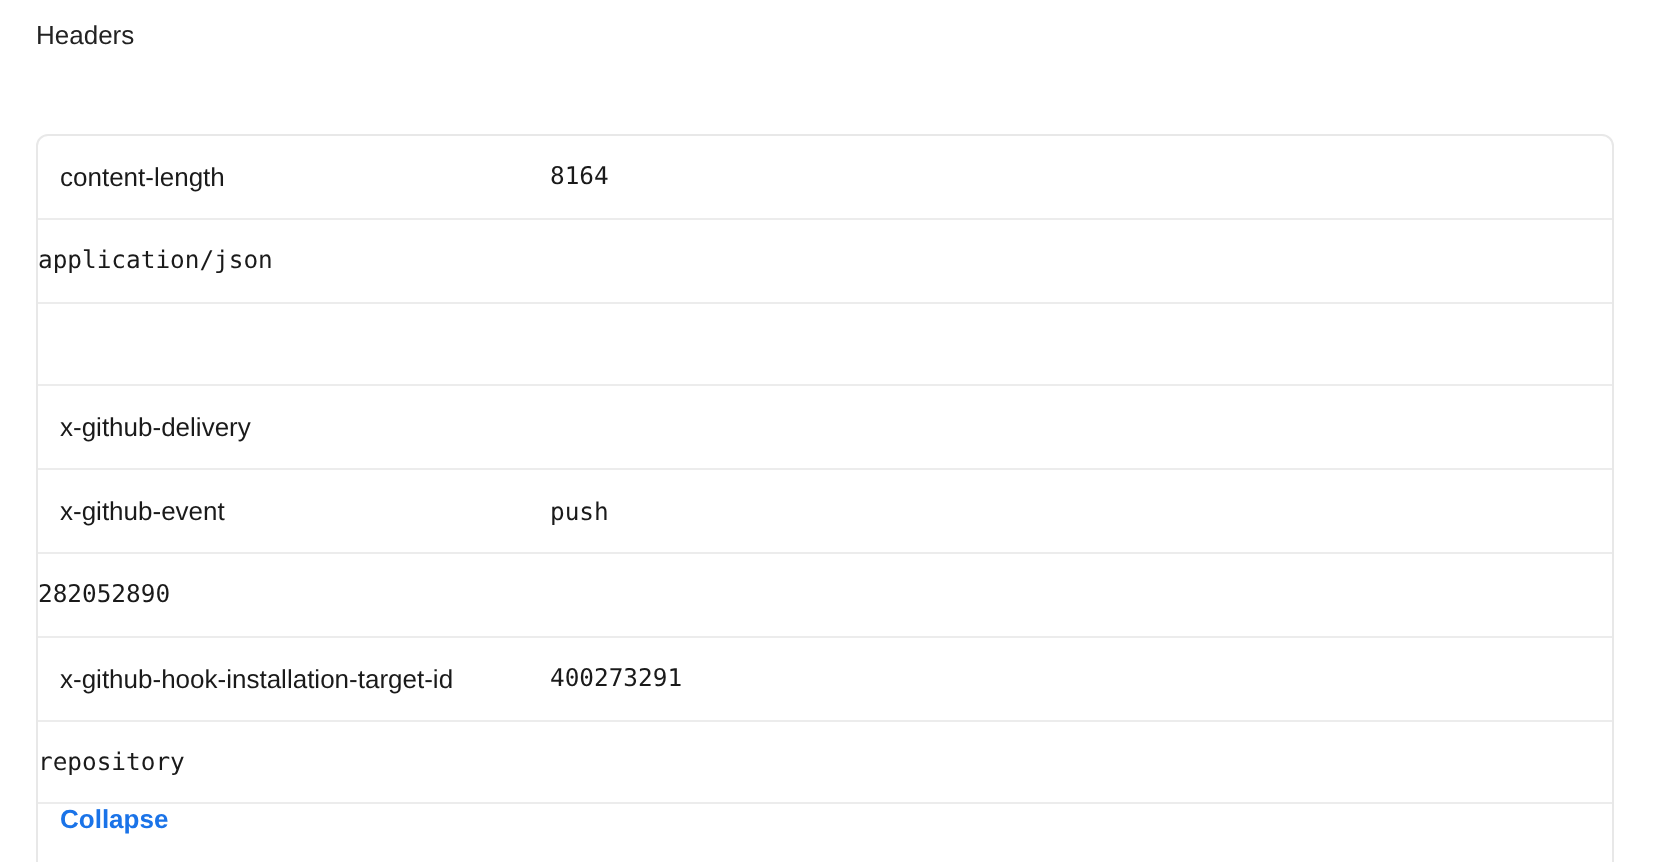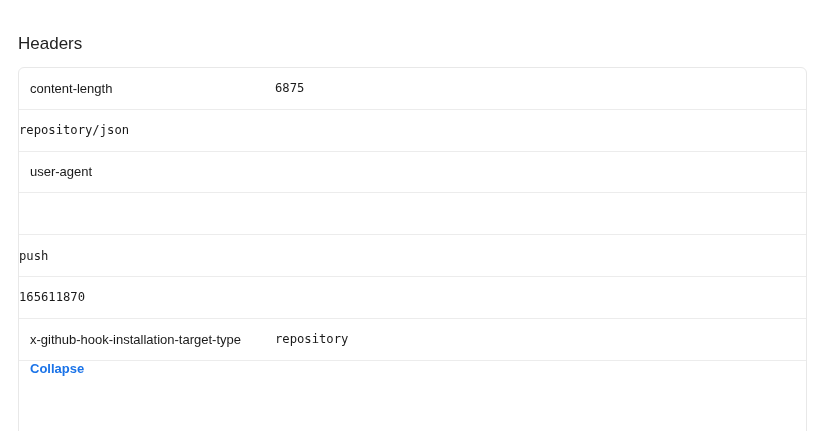--- a/index.html
+++ b/index.html
@@ -1,48 +1,52 @@
 <!DOCTYPE html>
 <html><head>
   <meta charset="utf-8">
   <style>
     html, body { margin: 0; padding: 0; background: #ffffff; }
     body { width: 828px; height: 431px; position: relative; font-family: "Liberation Sans", sans-serif; color: #1a1a1a; overflow: hidden; }
-    .section-title { position: absolute; left: 18px; top: 10px; font-size: 17px; color: #222; margin-top: 24px; }
+    .section-title { position: absolute; left: 18px; top: 10px; font-size: 13px; color: #222; }
     .card { position: absolute; left: 18px; top: 40px; width: 789px; height: 371px; border: 1px solid #e8e8e8; border-radius: 6px; box-sizing: border-box; overflow: hidden; margin-top: 27px; }
     .row { height: 41.8px; border-bottom: 1px solid #ececec; display: flex; align-items: center; box-sizing: border-box; }
     .key { width: 256px; padding-left: 11px; font-size: 13px; color: #1a1a1a; box-sizing: border-box; white-space: nowrap; }
     .val { font-family: "DejaVu Sans Mono", monospace; font-size: 12.2px; color: #1a1a1a; white-space: nowrap; }
     .footer { height: 36px; display: flex; align-items: flex-start; padding-left: 11px; }
     .collapse { font-size: 13px; font-weight: bold; color: #1a73e8; cursor: pointer; }
   </style>
 </head>
 <body>
 
 <div class="section-title">Headers</div>
 
 <div class="card">
   <div class="row">
     <div class="key">content-length</div>
-    <div class="val">6875</div>
+    <div class="val">8164</div>
   </div>
   <div class="row">
-    <div class="val">repository/json</div>
-  </div>
-  <div class="row">
-    <div class="key">user-agent</div>
+    <div class="val">application/json</div>
   </div>
   <div class="row">
   </div>
   <div class="row">
+    <div class="key">x-github-delivery</div>
+  </div>
+  <div class="row">
+    <div class="key">x-github-event</div>
     <div class="val">push</div>
   </div>
   <div class="row">
-    <div class="val">165611870</div>
+    <div class="val">282052890</div>
   </div>
   <div class="row">
-    <div class="key">x-github-hook-installation-target-type</div>
+    <div class="key">x-github-hook-installation-target-id</div>
+    <div class="val">400273291</div>
+  </div>
+  <div class="row">
     <div class="val">repository</div>
   </div>
   <div class="footer">
     <span class="collapse">Collapse</span>
   </div>
 </div>
 
 </body></html>

